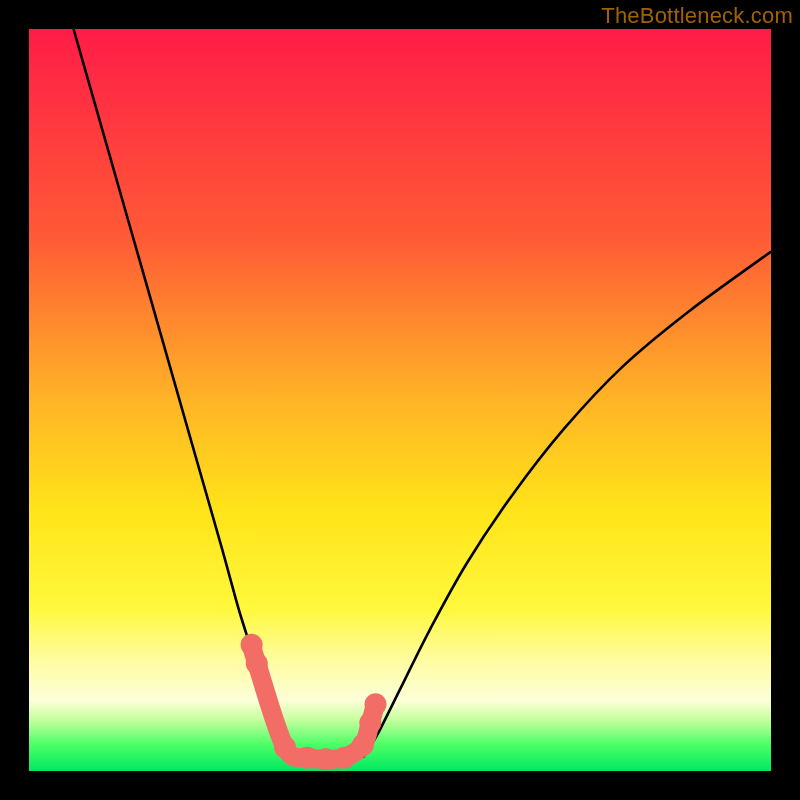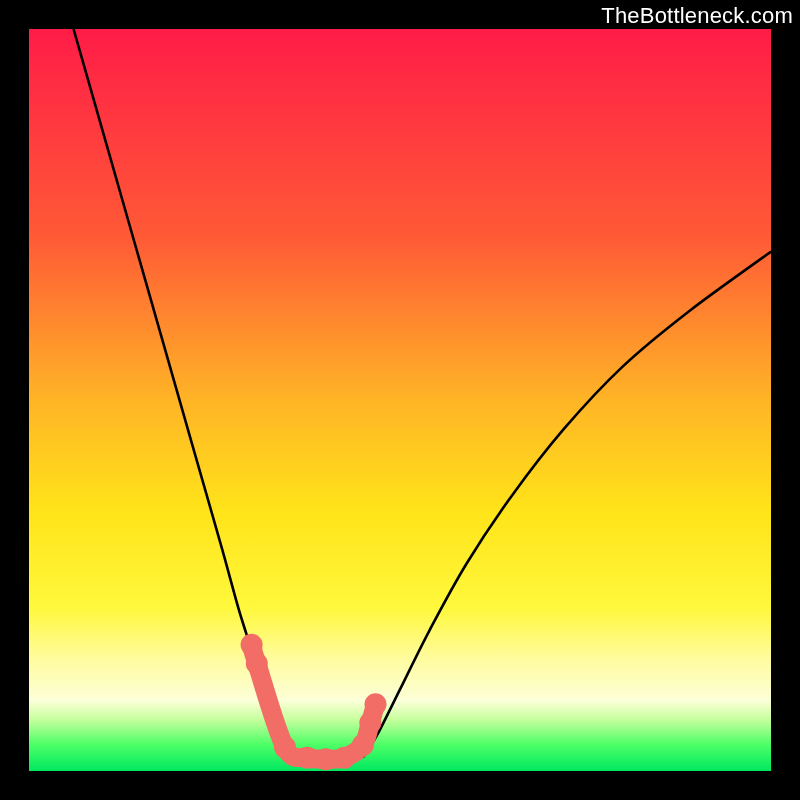--- a/index.html
+++ b/index.html
@@ -26,21 +26,21 @@
   }
   .plot-svg {
     width: 100%;
     height: 100%;
     display: block;
   }
   .watermark {
     position: absolute;
     top: 3px;
     right: 7px;
-    color: #ffffff;
+    color: #a16207;
     font-size: 22px;
     font-weight: normal;
     letter-spacing: 0.2px;
   }
 </style>
 </head>
 <body>
 
 <div class="outer-frame">
 

